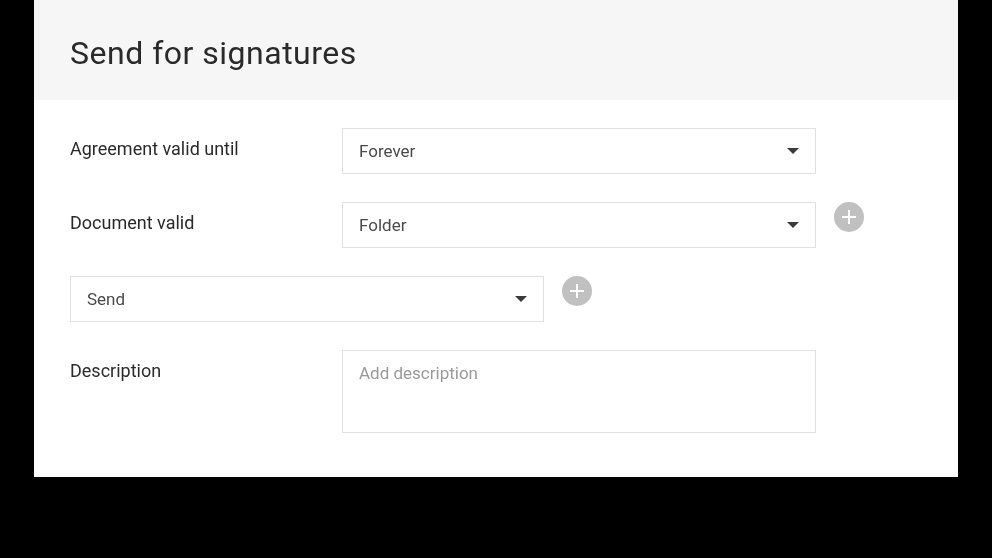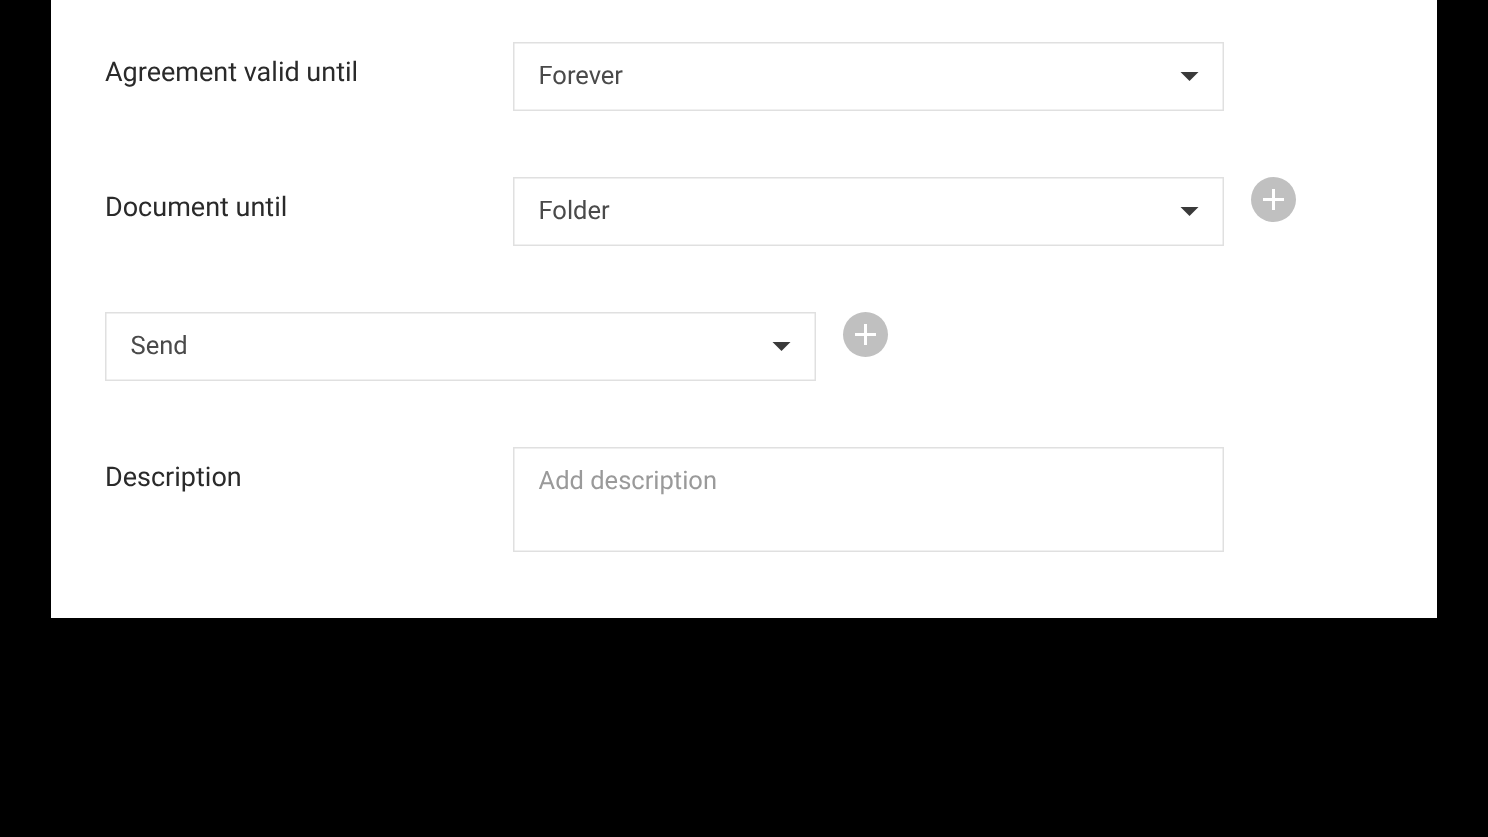--- a/index.html
+++ b/index.html
@@ -27,21 +27,21 @@
       font-weight: 400;
       color: #2a2a2a;
       letter-spacing: 0.5px;
     }
     .form {
       padding: 28px 36px 40px 36px;
     }
     .row {
       display: flex;
       align-items: flex-start;
-      margin-bottom: 44px;
+      margin-bottom: 28px;
     }
     .row:last-child { margin-bottom: 4px; }
     .label {
       width: 272px;
       flex-shrink: 0;
       font-size: 18px;
       color: #2a2a2a;
       padding-top: 10px;
     }
     .control-wrap {
@@ -97,52 +97,55 @@
       left: 8px;
     }
     .add-btn::after {
       width: 2px;
       height: 14px;
       top: 8px;
       left: 14px;
     }
     .textarea {
       width: 474px;
-      height: 70px;
+      height: 83px;
       border: 1px solid #e0e0e0;
       background: #fff;
       padding: 12px 16px;
       font-size: 17px;
       font-family: inherit;
       color: #15803d;
       resize: none;
       outline: none;
     }
     .textarea::placeholder {
       color: #9a9a9a;
     }
   </style>
 </head>
 <body>
 
 <div class="window">
+  <div class="header">
+    <h1>Send for signatures</h1>
+  </div>
   <div class="form">
 
     <div class="row">
       <div class="label">Agreement valid until</div>
       <div class="control-wrap">
         <div class="select">
           <span class="value">Forever</span>
           <span class="caret"></span>
         </div>
       </div>
     </div>
 
     <div class="row">
-      <div class="label">Document until</div>
+      <div class="label">Document valid</div>
       <div class="control-wrap">
         <div class="select">
           <span class="value">Folder</span>
           <span class="caret"></span>
         </div>
         <div class="add-btn">
           <span></span>
         </div>
       </div>
     </div>

